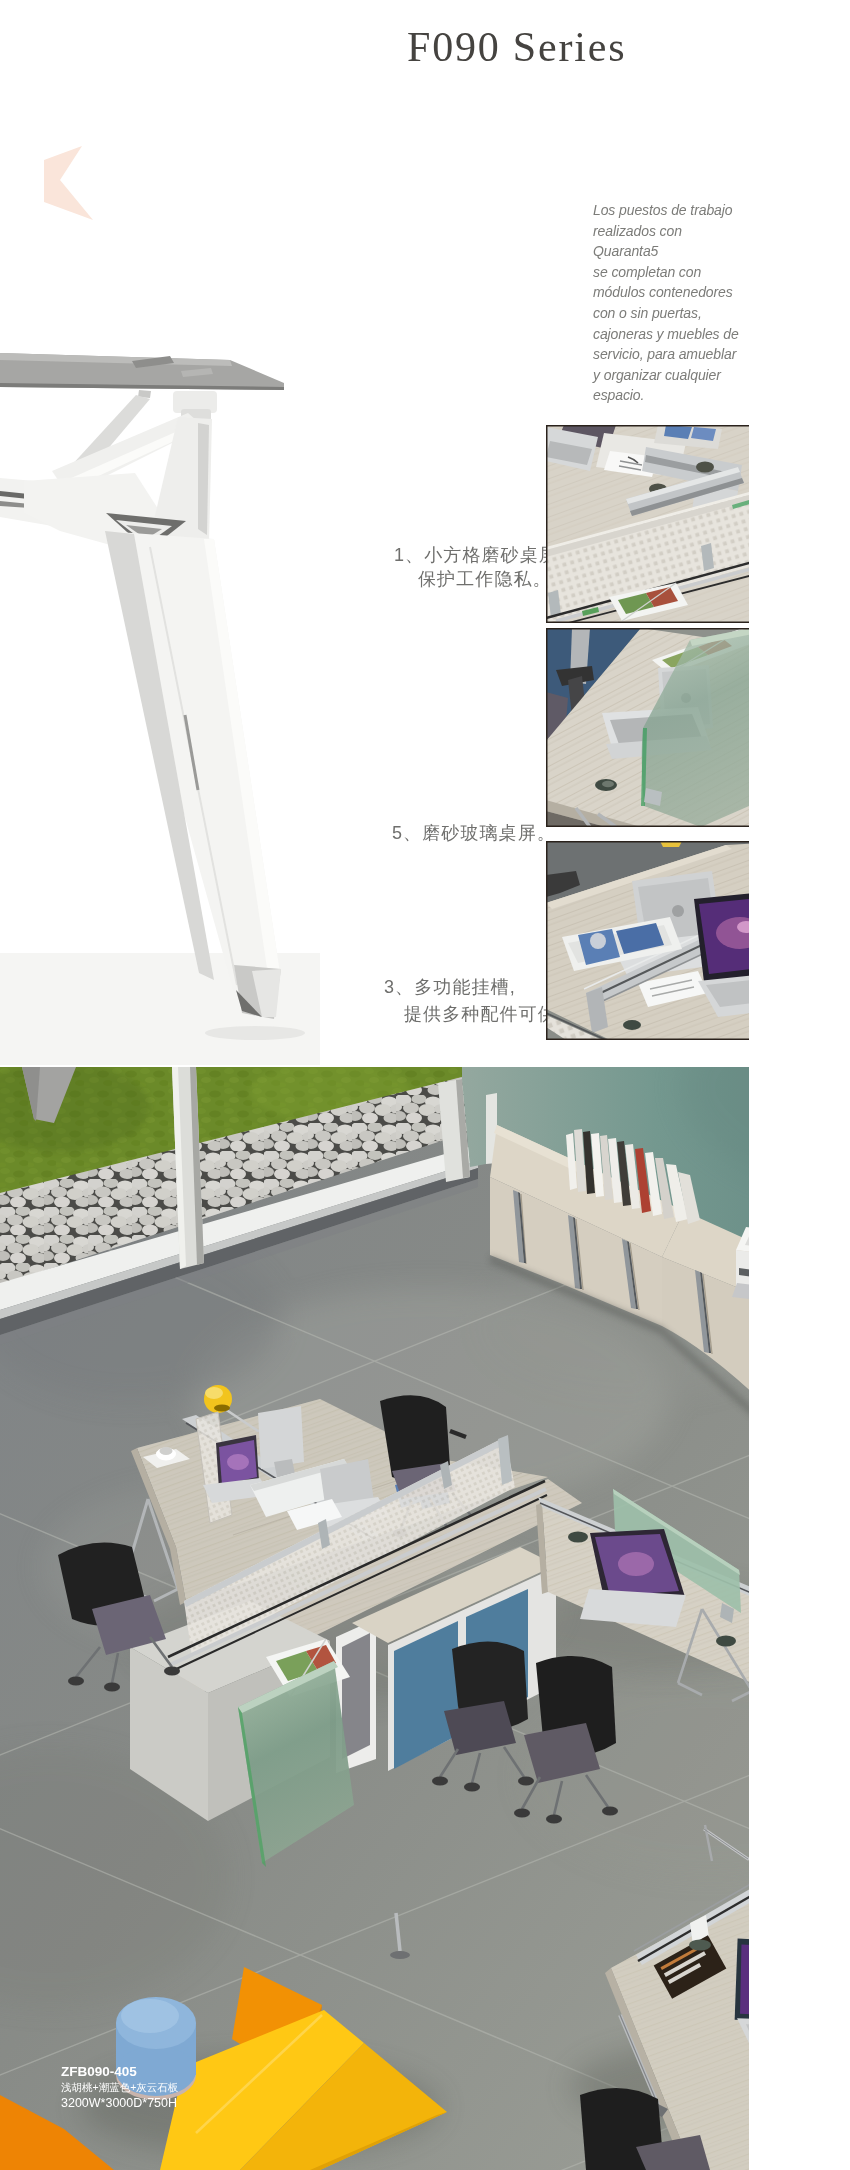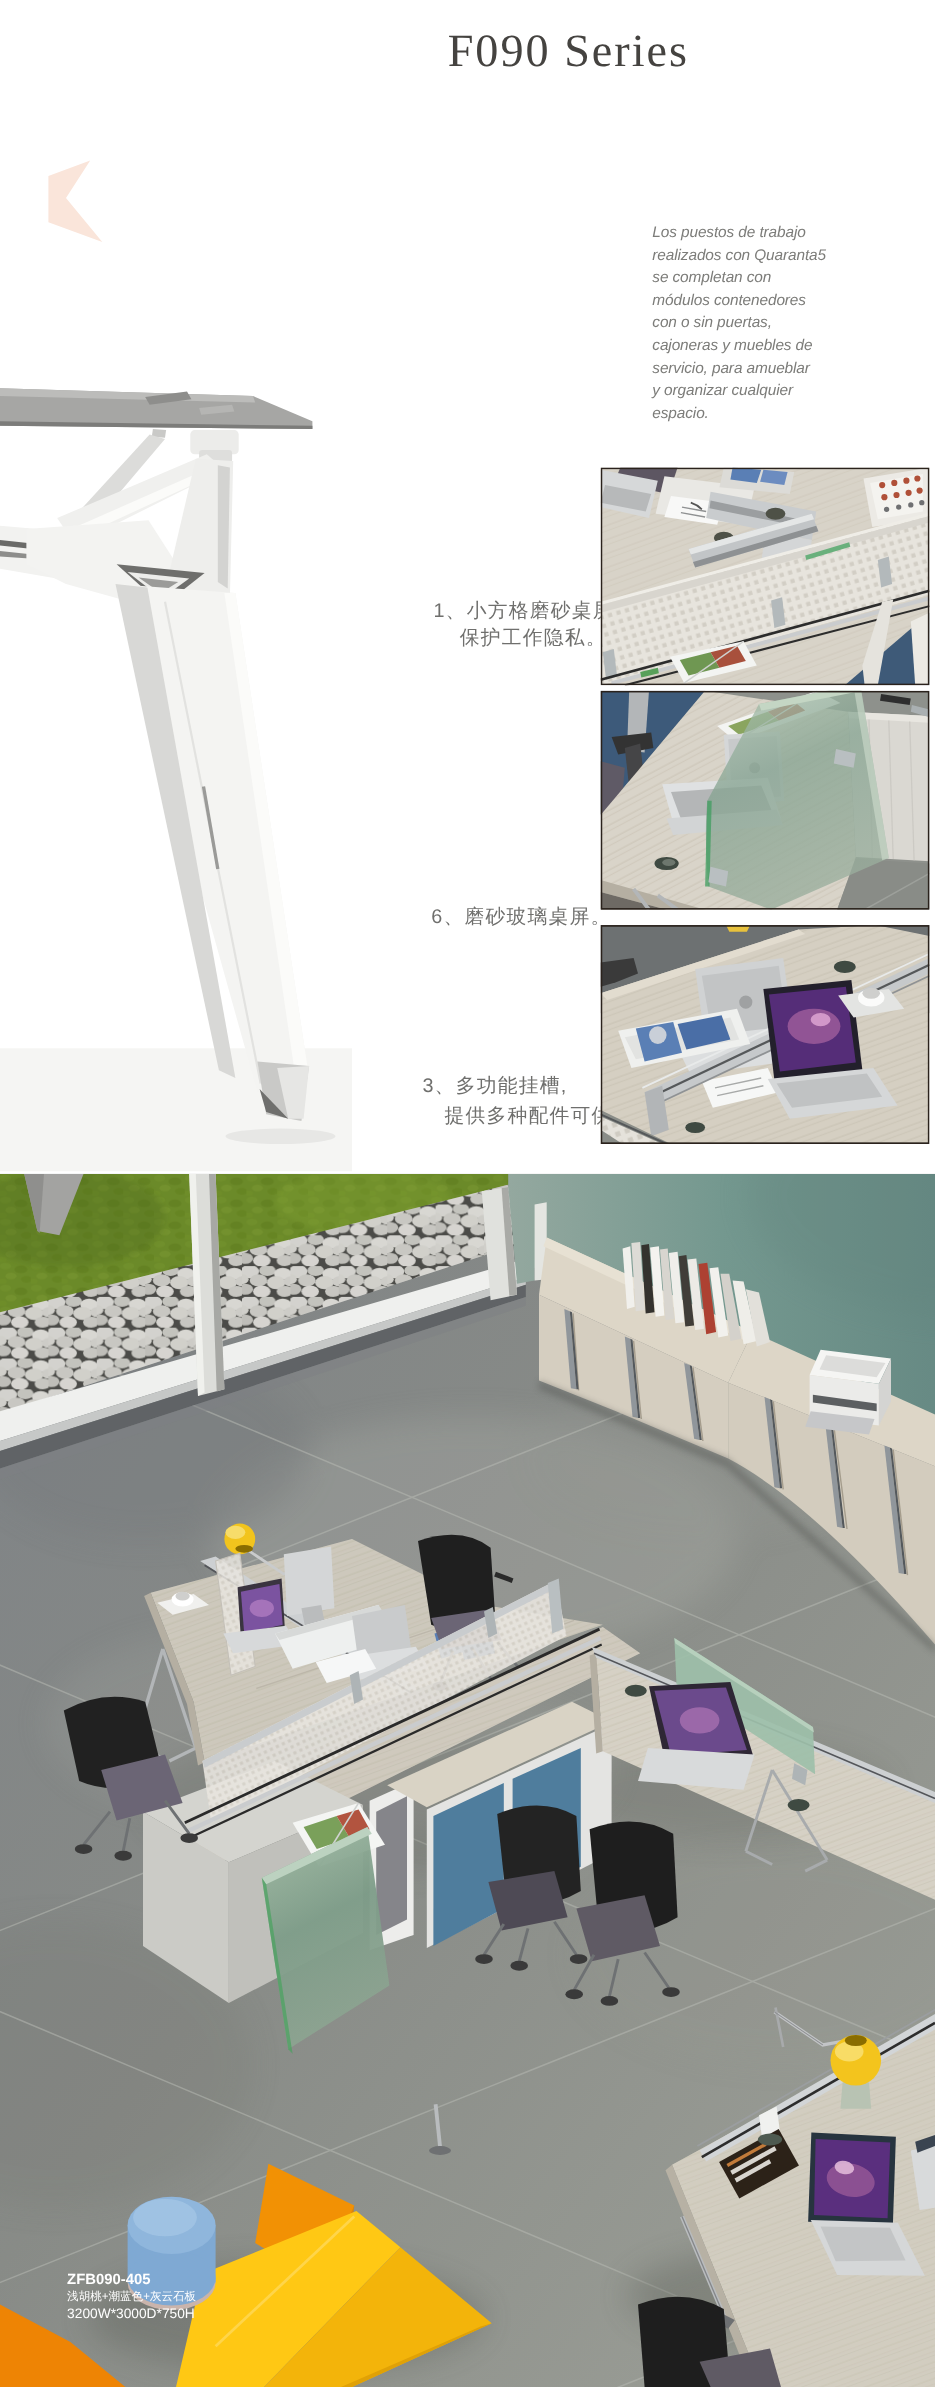--- a/index.html
+++ b/index.html
@@ -1,16 +1,16 @@
 <!DOCTYPE html>
 <html><head>
 <meta charset="utf-8">
 <style>
 html,body{margin:0;padding:0;}
-.page{position:relative;width:850px;height:2170px;background:#ffffff;overflow:hidden;font-family:"Liberation Sans",sans-serif;}
+.page{position:relative;width:749px;height:2170px;background:#ffffff;overflow:hidden;font-family:"Liberation Sans",sans-serif;}
 .abs{position:absolute;}
 .title{left:407px;top:23px;font-family:"Liberation Serif",serif;font-size:42px;color:#454340;letter-spacing:1.8px;}
 .cn{left:408px;top:74px;font-size:15px;line-height:24px;color:#b4b4b1;letter-spacing:0.2px;}
 .col{font-size:14px;line-height:20.6px;color:#7c7c79;letter-spacing:-0.1px;}
 .cap{font-size:18px;color:#6f6f6d;letter-spacing:1.1px;}
 </style>
 </head>
 <body>
 <div class="page">
 
@@ -20,21 +20,21 @@
 
 <div class="abs col" style="left:593px;top:200px;font-style:italic;">Los puestos de trabajo<br>realizados con Quaranta5<br>se completan con<br>módulos contenedores<br>con o sin puertas,<br>cajoneras y muebles de<br>servicio, para amueblar<br>y organizar cualquier<br>espacio.</div>
 
 <svg class="abs" style="left:40px;top:140px;" width="60" height="88" viewBox="0 0 60 88">
 <polygon points="42,6 4,20 4,62 53,80 20,40" fill="#fae5da"></polygon>
 </svg>
 
 <div class="abs cap" style="left:394px;top:543px;">1、小方格磨砂桌屏，</div>
 <div class="abs cap" style="left:418px;top:567px;">保护工作隐私。</div>
 
-<div class="abs cap" style="left:392px;top:821px;">6、磨砂玻璃桌屏。</div>
+<div class="abs cap" style="left:392px;top:821px;">5、磨砂玻璃桌屏。</div>
 
 <div class="abs cap" style="left:384px;top:975px;">3、多功能挂槽,</div>
 <div class="abs cap" style="left:404px;top:1002px;">提供多种配件可供选择</div>
 
 <svg class="abs" style="left:0;top:335px;" width="320" height="730" viewBox="0 0 320 730">
 
 <rect x="0" y="618" width="320" height="112" fill="#f5f5f3"></rect>
 
 <polygon points="0,18 230,25 284,48 284,55 0,52" fill="#a6a6a4"></polygon>
 <polygon points="0,18 230,25 232,31 0,25" fill="#bcbcba"></polygon>

